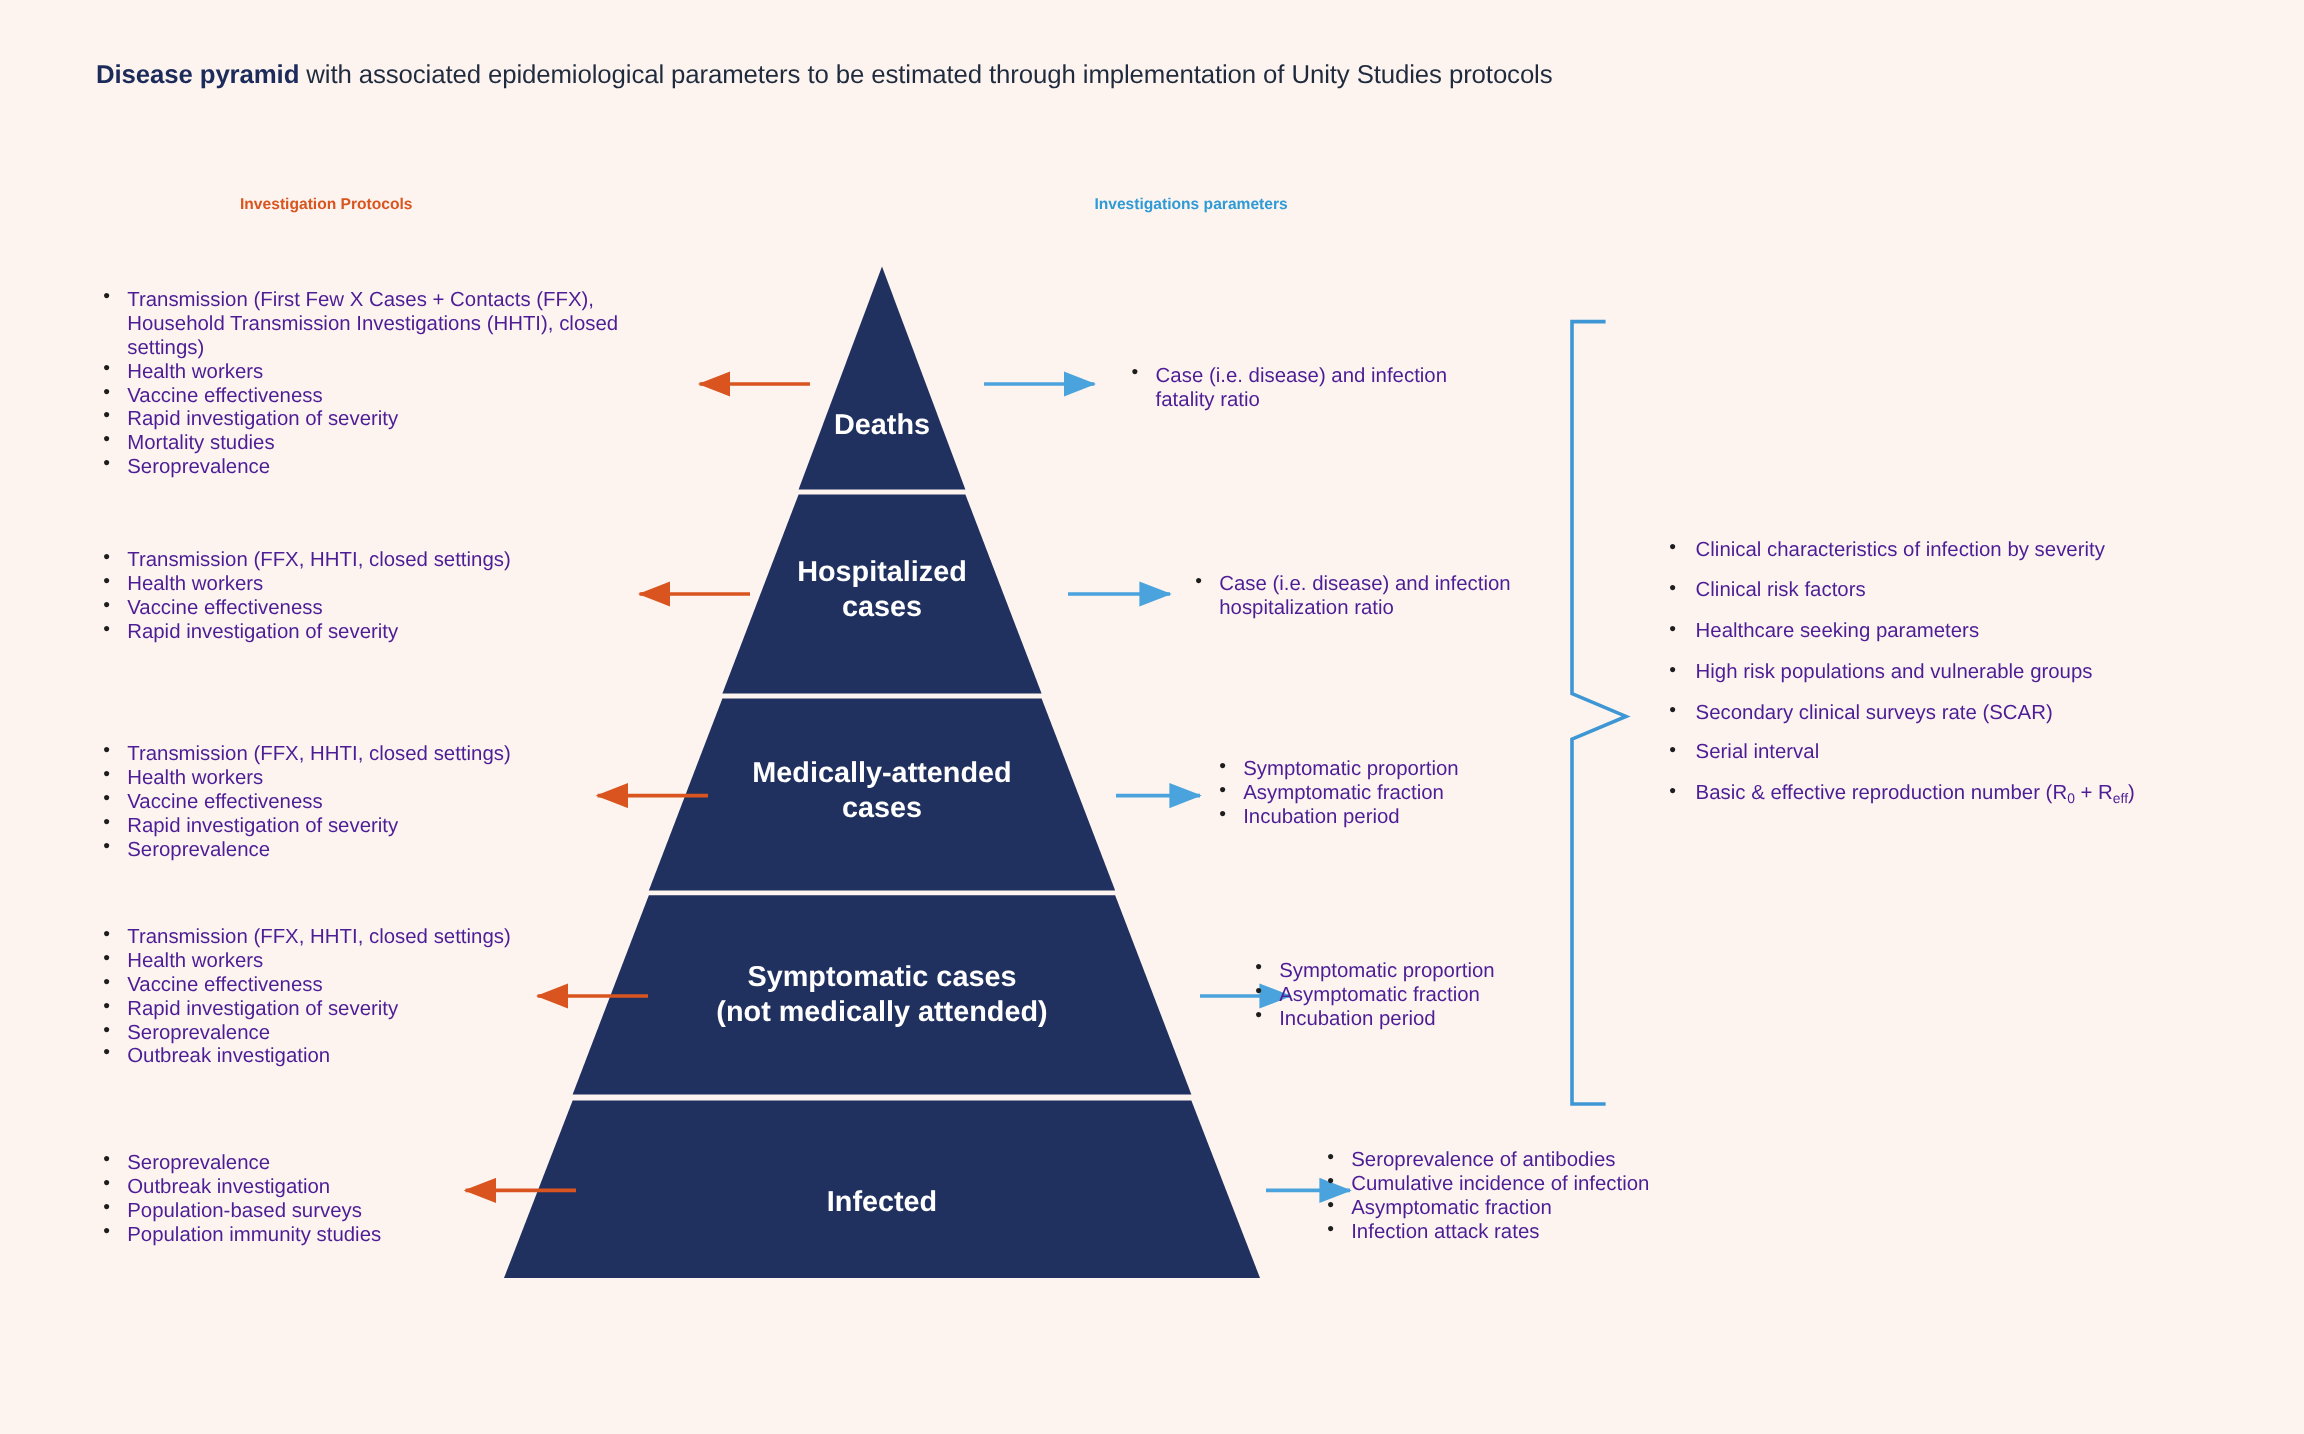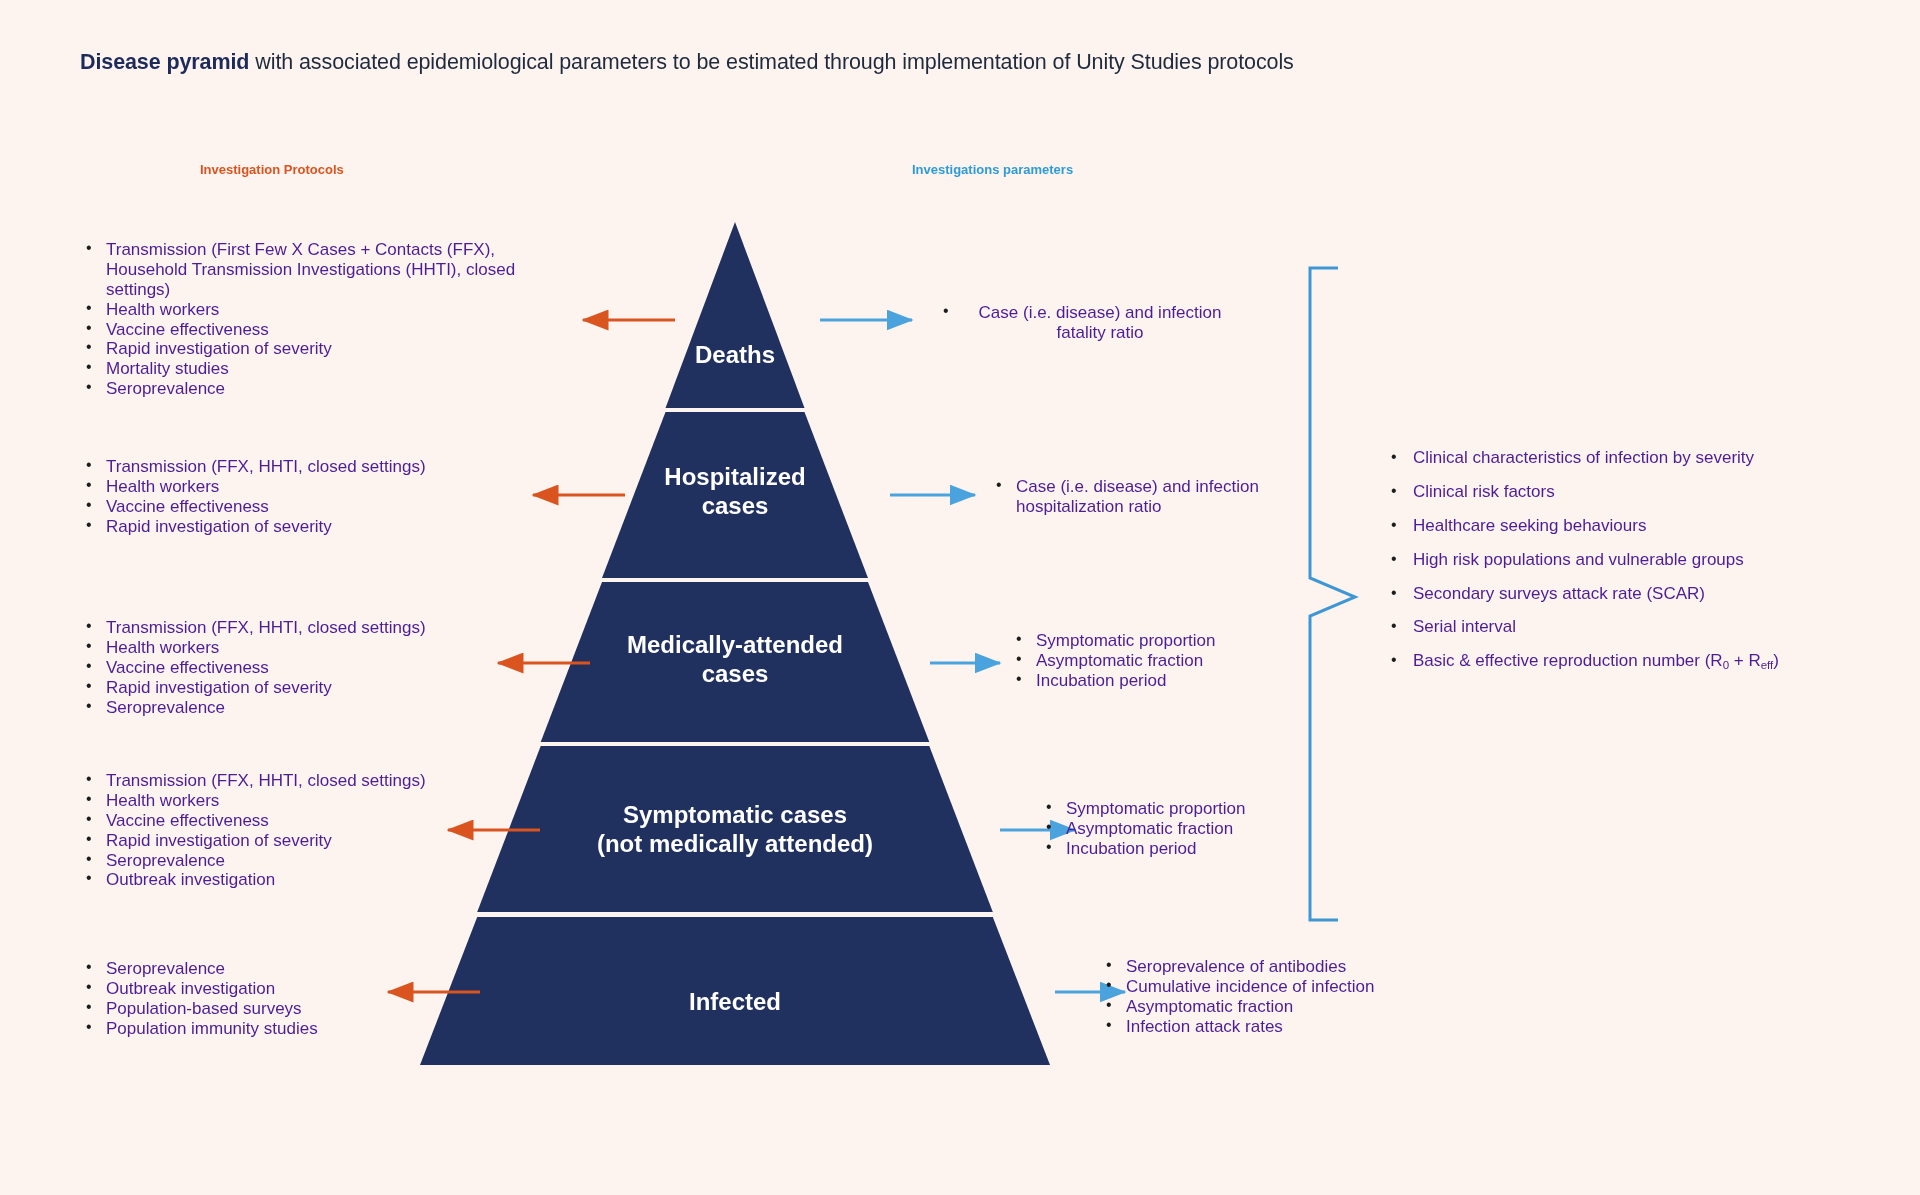--- a/index.html
+++ b/index.html
@@ -178,21 +178,21 @@
       <li>Seroprevalence</li>
       <li>Outbreak investigation</li>
     </ul>
   <ul class="blist" id="prot-inf" style="left:80px; top:959px; width:470px;">
       <li>Seroprevalence</li>
       <li>Outbreak investigation</li>
       <li>Population-based surveys</li>
       <li>Population immunity studies</li>
     </ul>
 
-  <ul class="blist" id="par-deaths" style="left:937px; top:303px; width:300px;text-align:center;">
+  <ul class="blist" id="par-deaths" style="left:937px; top:303px; width:300px;">
       <li>Case (i.e. disease) and infection fatality ratio</li>
     </ul>
   <ul class="blist" id="par-hosp" style="left:990px; top:477px; width:330px;">
       <li>Case (i.e. disease) and infection hospitalization ratio</li>
     </ul>
   <ul class="blist" id="par-med" style="left:1010px; top:631px; width:300px;">
       <li>Symptomatic proportion</li>
       <li>Asymptomatic fraction</li>
       <li>Incubation period</li>
     </ul>
@@ -204,20 +204,20 @@
   <ul class="blist" id="par-inf" style="left:1100px; top:957px; width:340px;">
       <li>Seroprevalence of antibodies</li>
       <li>Cumulative incidence of infection</li>
       <li>Asymptomatic fraction</li>
       <li>Infection attack rates</li>
     </ul>
 
   <ul class="blist wide" id="list-outer" style="left:1385px; top:448px; width:500px;">
       <li>Clinical characteristics of infection by severity</li>
       <li>Clinical risk factors</li>
-      <li>Healthcare seeking behaviours</li>
+      <li>Healthcare seeking parameters</li>
       <li>High risk populations and vulnerable groups</li>
-      <li>Secondary surveys attack rate (SCAR)</li>
+      <li>Secondary clinical surveys rate (SCAR)</li>
       <li>Serial interval</li>
       <li>Basic &amp; effective reproduction number (R<sub>0</sub> + R<sub>eff</sub>)</li>
     </ul>
 
 </div>
 
 </body></html>

